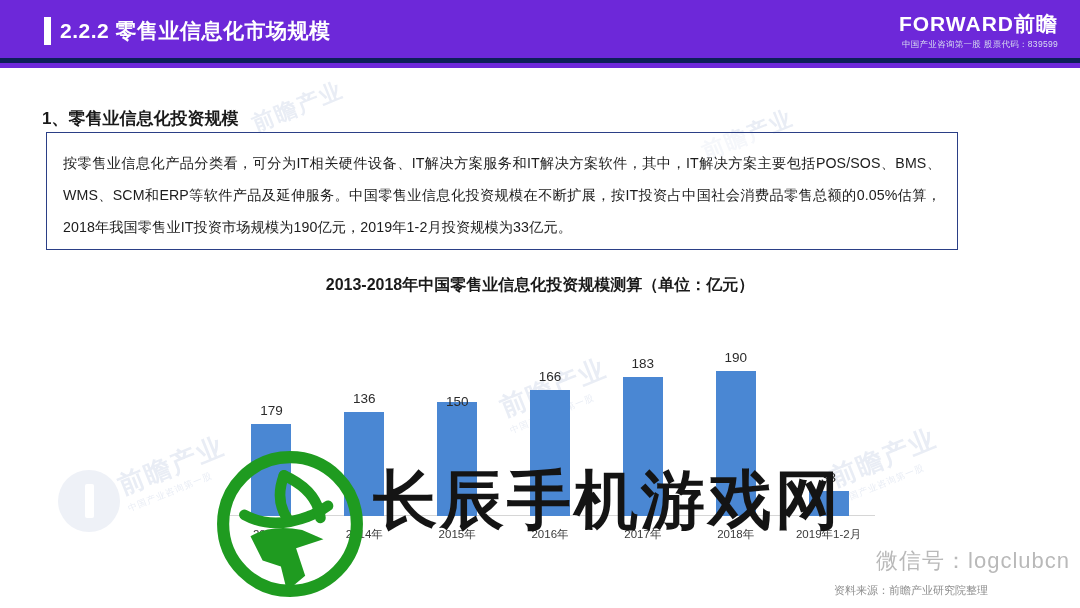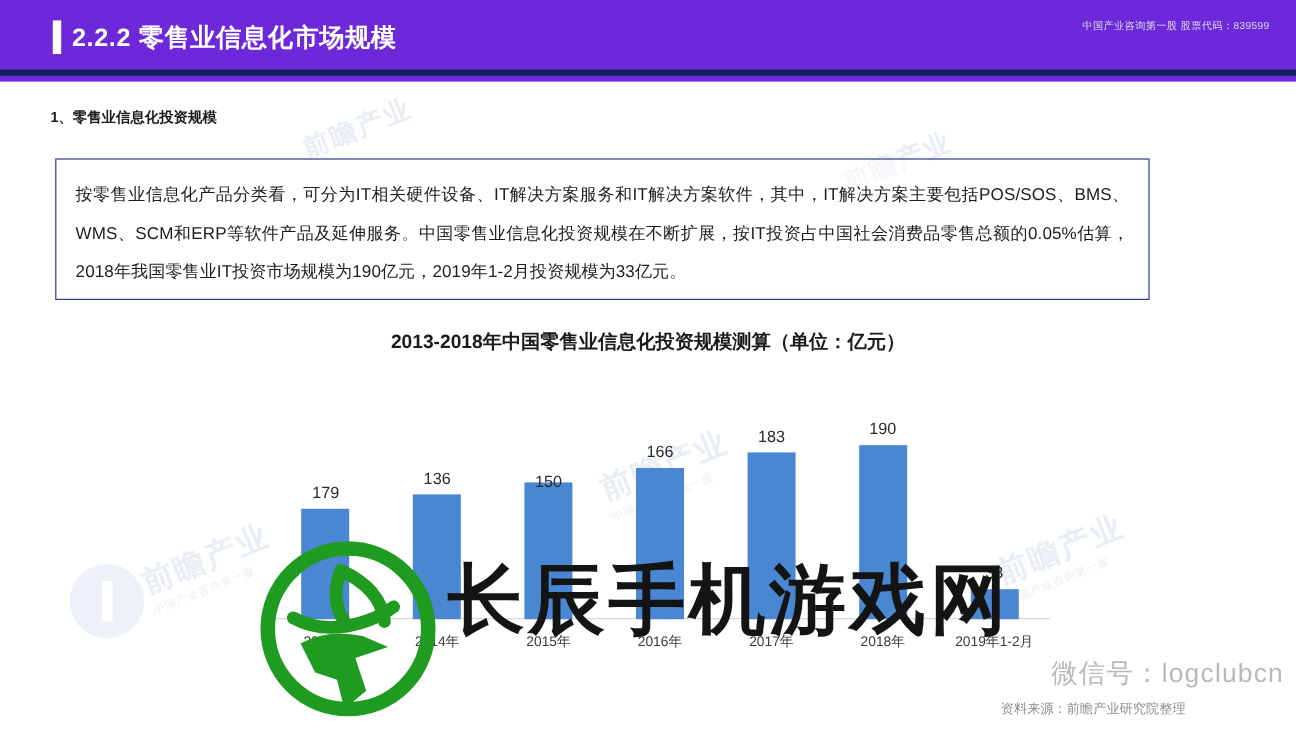--- a/index.html
+++ b/index.html
@@ -36,22 +36,22 @@
     color:#ffffff; font-size:21px; font-weight:bold; letter-spacing:1px;
     line-height:1.1; white-space:nowrap;
   }
   .logo-sub {
     color:#d9dff0; font-size:8.5px; margin-top:4px;
     letter-spacing:0.3px; white-space:nowrap;
   }
 
   
   .section-heading {
-    position:absolute; left:42px; top:90px;
-    font-size:12px; font-weight:bold; color:#1a1a1a; white-space:nowrap;
+    position:absolute; left:42px; top:107px;
+    font-size:17px; font-weight:bold; color:#1a1a1a; white-space:nowrap;
   }
 
   
   .text-box {
     position:absolute; left:46px; top:132px;
     width:912px; height:118px;
     border:1.5px solid #2b3f86;
     background:rgba(255,255,255,0.55);
     padding:14px 16px 0 16px;
   }
@@ -141,20 +141,21 @@
   <span>前瞻产业</span>
 </div>
 <div class="bg-wm" style="left:700px; top:120px; font-size:22px;">
   <span>前瞻产业</span>
 </div>
 
 <div class="header">
   <div class="title-accent"></div>
   <div class="page-title">2.2.2 零售业信息化市场规模</div>
   <div class="logo-wrap">
+    <div class="logo-main">FORWARD前瞻</div>
     <div class="logo-sub">中国产业咨询第一股  股票代码：839599</div>
   </div>
 </div>
 <div class="header-underline"></div>
 
 <div class="section-heading">1、零售业信息化投资规模</div>
 
 <div class="text-box">
   <p>按零售业信息化产品分类看，可分为IT相关硬件设备、IT解决方案服务和IT解决方案软件，其中，IT解决方案主要包括POS/SOS、BMS、WMS、SCM和ERP等软件产品及延伸服务。中国零售业信息化投资规模在不断扩展，按IT投资占中国社会消费品零售总额的0.05%估算，2018年我国零售业IT投资市场规模为190亿元，2019年1-2月投资规模为33亿元。</p>
 </div>

